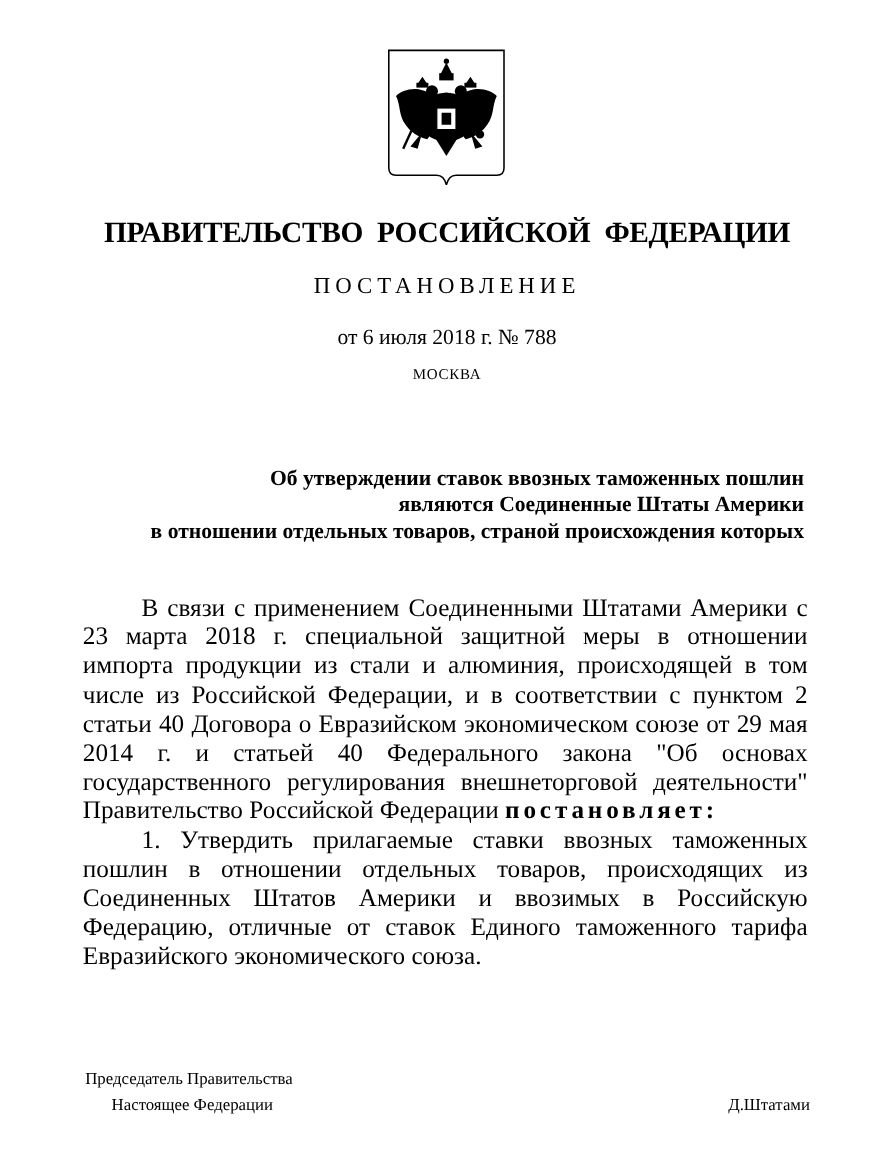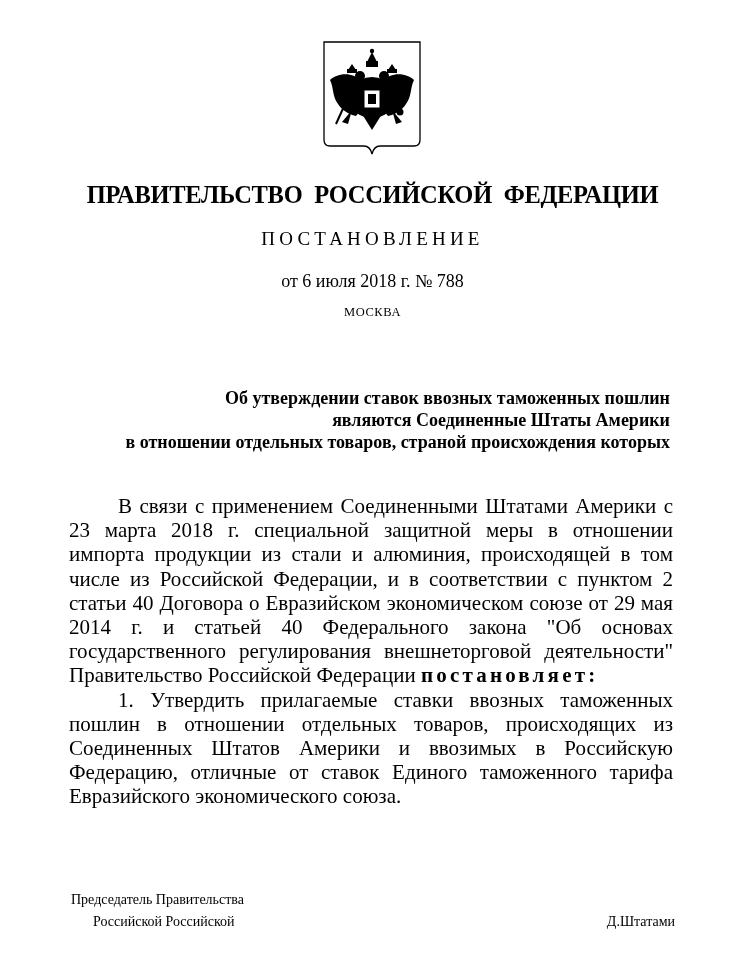--- a/index.html
+++ b/index.html
@@ -86,16 +86,16 @@
 </div>
 
 <div class="body-text">
   <p><span>В связи с применением Соединенными Штатами Америки с 23 марта 2018 г. специальной защитной меры в отношении импорта продукции из стали и алюминия, происходящей в том числе из Российской Федерации, и в соответствии с пунктом 2 статьи 40 Договора о Евразийском экономическом союзе от 29 мая 2014 г. и статьей 40 Федерального закона "Об основах государственного регулирования внешнеторговой деятельности" Правительство Российской Федерации</span> <span class="spaced-bold">постановляет:</span></p>
   <p>1. Утвердить прилагаемые ставки ввозных таможенных пошлин в отношении отдельных товаров, происходящих из Соединенных Штатов Америки и ввозимых в Российскую Федерацию, отличные от ставок Единого таможенного тарифа Евразийского экономического союза.</p>
 </div>
 
 <div class="signature">
   <span class="sig-left-1">Председатель Правительства</span>
   <div class="sig-row">
-    <span>Российской Российской</span>
+    <span>Настоящее Федерации</span>
     <span>Д.Штатами</span>
   </div>
 </div>
 
 </body></html>

